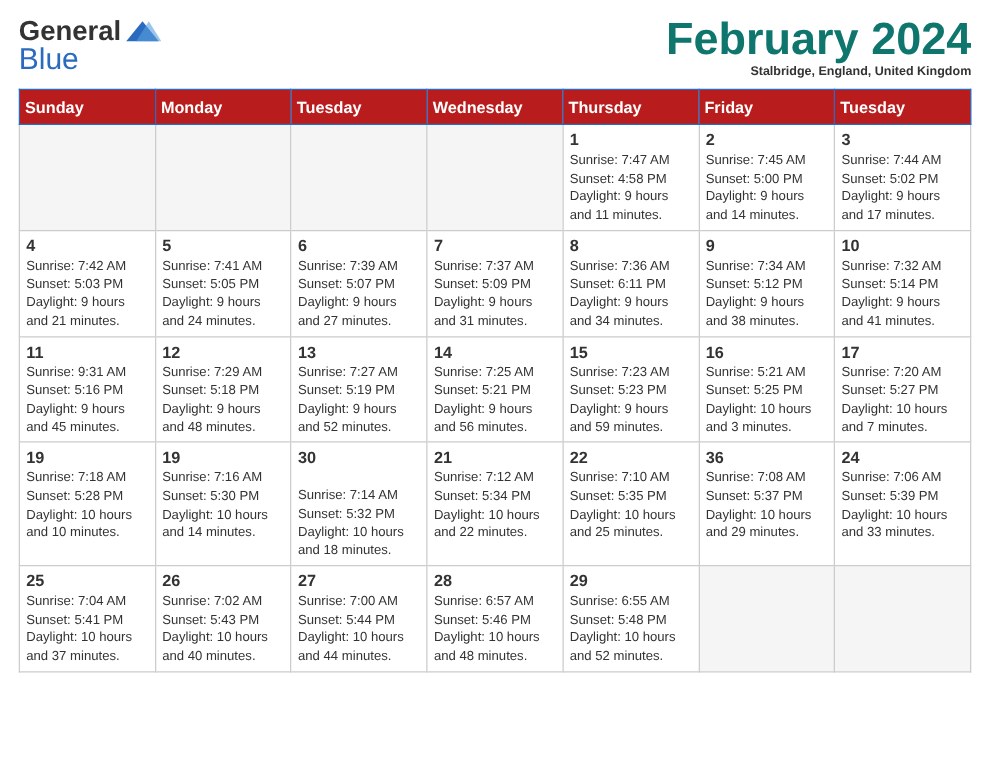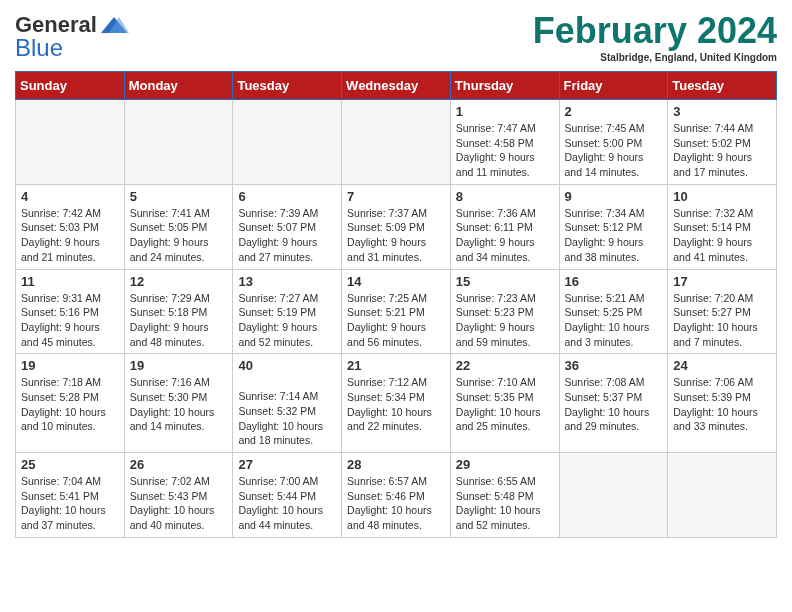--- a/index.html
+++ b/index.html
@@ -237,21 +237,21 @@
 Sunset: 5:28 PM
 Daylight: 10 hours and 10 minutes.</div>
         </td>
         <td>
           <div class="day-number">19</div>
           <div class="day-info" style="white-space: pre-line;">Sunrise: 7:16 AM
 Sunset: 5:30 PM
 Daylight: 10 hours and 14 minutes.</div>
         </td>
         <td>
-          <div class="day-number">40</div>
+          <div class="day-number">30</div>
           <div class="day-info" style="white-space: pre-line; margin-top: 16px;">Sunrise: 7:14 AM
 Sunset: 5:32 PM
 Daylight: 10 hours and 18 minutes.</div>
         </td>
         <td>
           <div class="day-number">21</div>
           <div class="day-info" style="white-space: pre-line;">Sunrise: 7:12 AM
 Sunset: 5:34 PM
 Daylight: 10 hours and 22 minutes.</div>
         </td>

